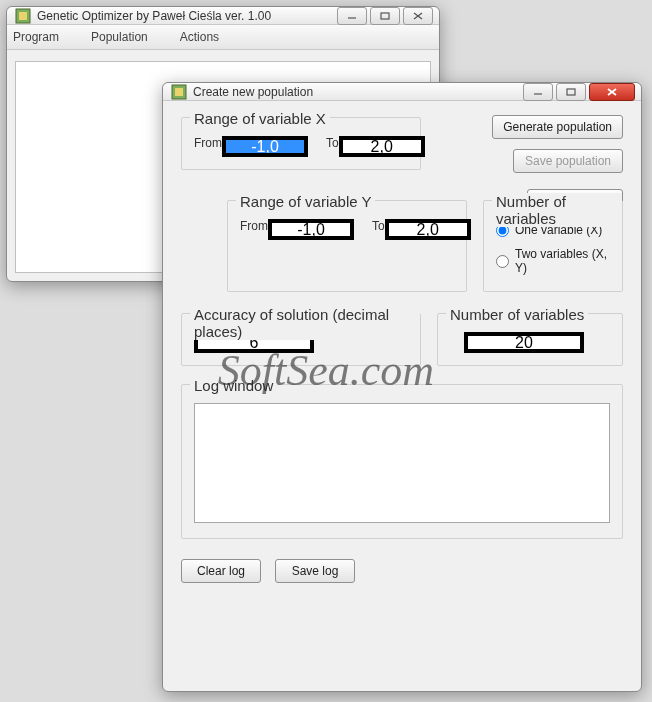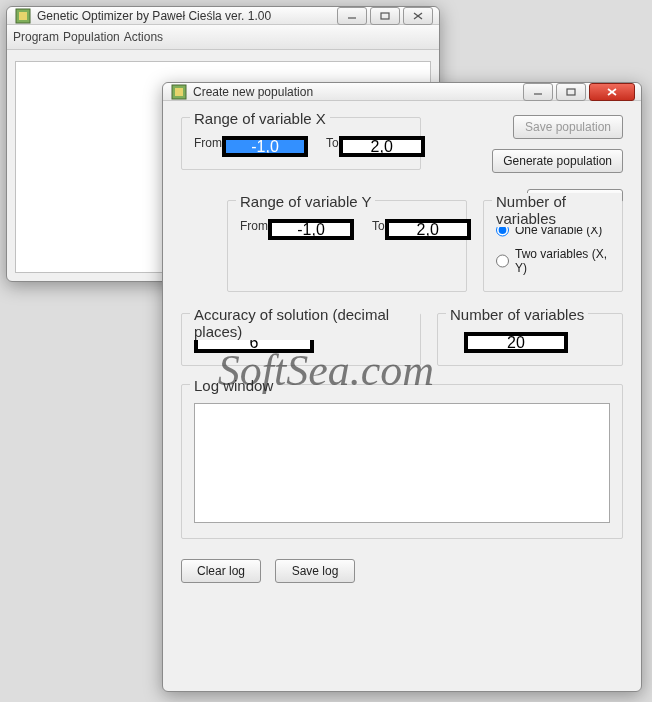--- a/index.html
+++ b/index.html
@@ -63,21 +63,21 @@
     color: #fff;
     width: 46px;
   }
   .menubar {
     height: 22px;
     background: linear-gradient(#fafafa,#e6e6e6);
     border-bottom: 1px solid #c8c8c8;
     display: flex;
     align-items: center;
     padding: 12px 6px;
-    gap: 4px;
+    gap: 32px;
     color: #444;
   }
   .menubar span { cursor: default; }
   .client {
     position: absolute;
     left: 8px; right: 8px; top: 54px; bottom: 8px;
     background: #fff;
     border: 1px solid #c0c0c0;
   }
   .dialog-body {
@@ -143,20 +143,21 @@
     position: absolute;
     right: 18px;
     top: 14px;
     display:flex;
     flex-direction:column;
     gap: 10px;
     align-items:flex-end;
   }
   .radio-row {
     display:flex;
+    align-items:center;
     gap:6px;
     margin: 4px 0;
   }
   .radio-row input { margin:0; }
   .logarea {
     width: 100%;
     height: 120px;
     border: 1px solid #a7a7a7;
     background: #fff;
     resize: none;
@@ -242,22 +243,22 @@
             <line x1="2" y1="1" x2="10" y2="7" stroke="#fff" stroke-width="1.6"></line>
             <line x1="10" y1="1" x2="2" y2="7" stroke="#fff" stroke-width="1.6"></line>
           </svg>
         </div>
     </div>
   </div>
 
   <div class="dialog-body">
 
     <div class="right-stack">
+      <button class="btn">Generate population</button>
       <button class="btn" disabled="">Save population</button>
-      <button class="btn">Generate population</button>
       <button class="btn" style="margin-top:6px; min-width:96px;">Close window</button>
     </div>
 
     <div class="group" style="width:240px;">
       <span class="legend">Range of variable X</span>
       <div class="row">
         <div class="col">
           <label class="small">From</label>
           <input class="text selected" value="-1,0" style="">
         </div>
@@ -296,21 +297,21 @@
       </div>
     </div>
 
     <div style="display:flex; gap:16px; margin-top:21px;">
       <div class="group" style="width:240px;">
         <span class="legend">Accuracy of solution (decimal places)</span>
         <input class="text" style="width: 120px;" value="6">
       </div>
       <div class="group" style="flex:1;">
         <span class="legend">Number of variables</span>
-        <input class="text" style="width: 104px; margin-left: 14px;" value="20">
+        <input class="text" style="width: 120px; margin-left: 14px;" value="20">
       </div>
     </div>
 
     <div class="group" style="margin-top:18px;">
       <span class="legend">Log window</span>
       <textarea class="logarea" readonly="" style=""></textarea>
     </div>
 
     <div style="display:flex; gap:14px; margin-top:20px;">
       <button class="btn small">Clear log</button>

